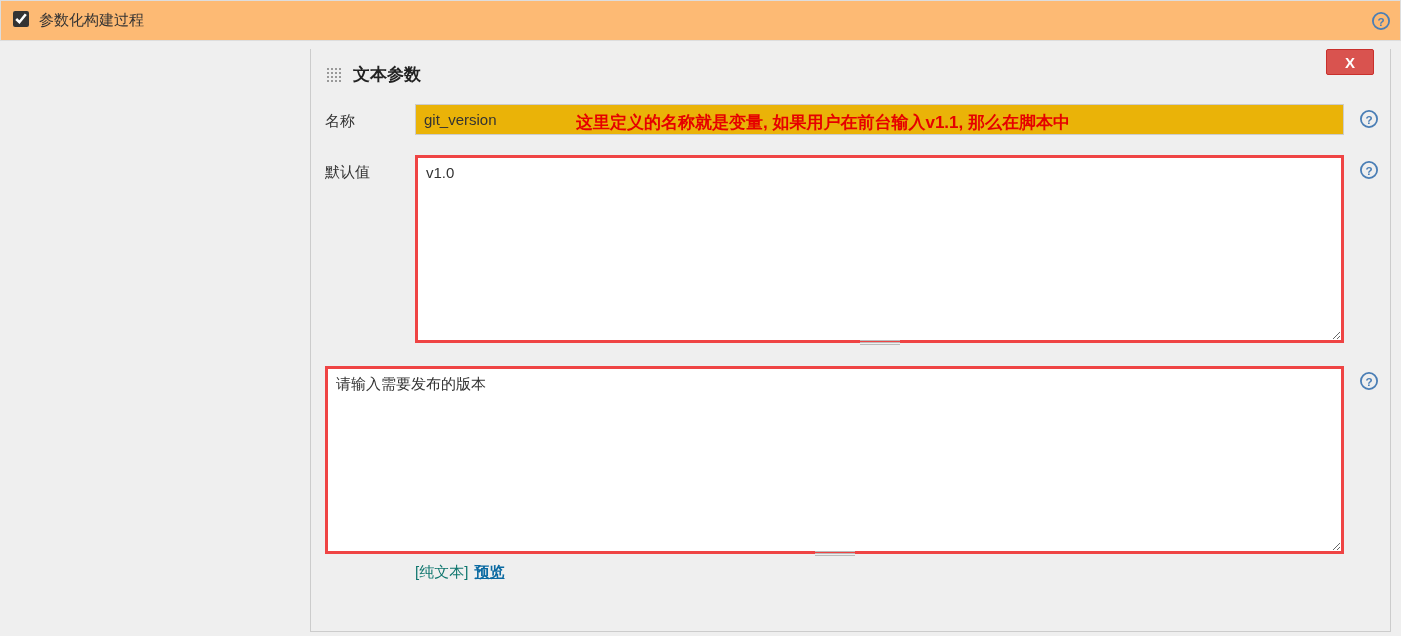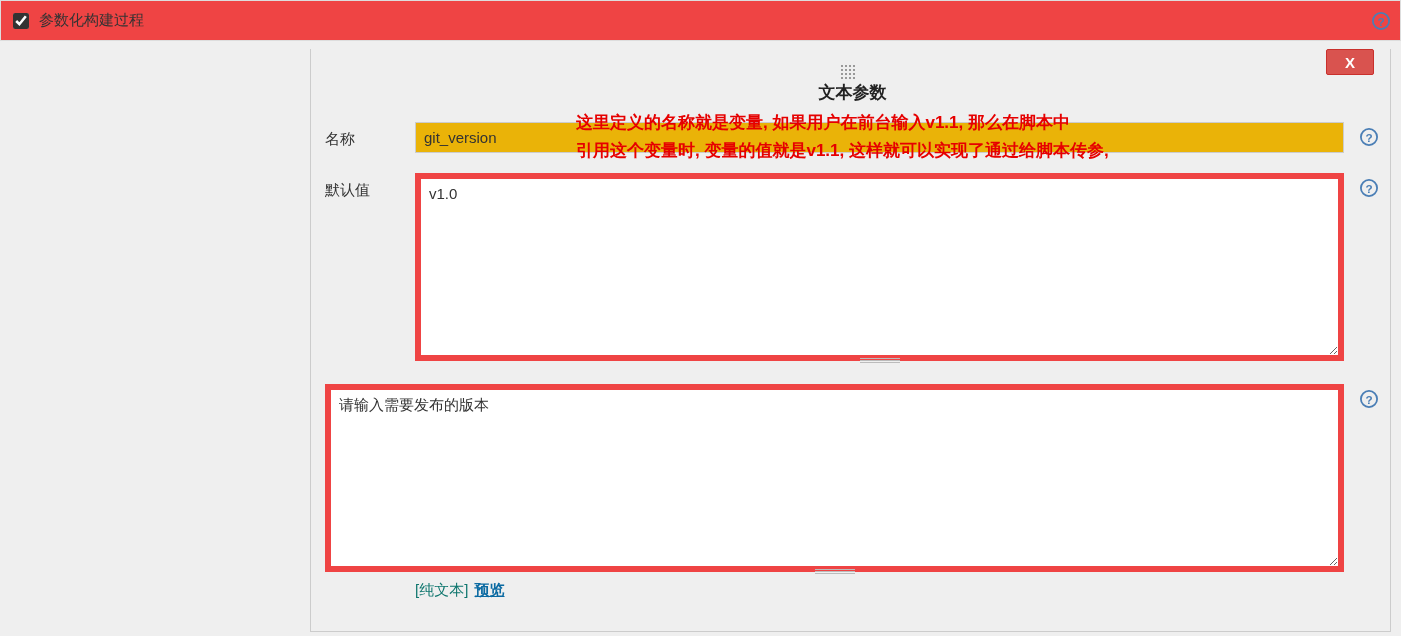--- a/index.html
+++ b/index.html
@@ -9,25 +9,25 @@
     }
     body {
       font-family: "Microsoft YaHei", Arial, sans-serif;
       background: #efefef;
       width: 1401px;
       height: 636px;
       overflow: hidden;
       font-size: 14px;
     }
     .top-section {
-      background: #ef4444;
+      background: #fdba74;
       border: 1px solid #ddd;
       padding: 10px 12px;
       display: flex;
-      align-items: center;
+      align-items: flex-start;
       position: relative;
     }
     .top-section input[type="checkbox"] {
       width: 16px;
       height: 16px;
       margin-right: 10px;
       accent-color: #333;
     }
     .top-section .label {
       font-size: 15px;
@@ -82,21 +82,20 @@
       cursor: pointer;
       border-radius: 2px;
       display: flex;
       align-items: center;
       justify-content: center;
     }
     .param-title-row {
       display: flex;
       align-items: center;
       margin-bottom: 18px;
-      flex-direction: column;
     }
     .drag-handle {
       width: 18px;
       height: 18px;
       margin-right: 10px;
       cursor: move;
       background-image:
         radial-gradient(circle, #999 1px, transparent 1px);
       background-size: 4px 4px;
       background-position: 1px 1px;
@@ -128,21 +127,21 @@
       padding: 6px 8px;
       border: 1px solid #ccc;
       font-size: 15px;
       font-family: inherit;
       background: #eab308;
       color: #333;
     }
     .form-field textarea {
       width: 100%;
       padding: 6px 8px;
-      border: 6px solid #ef4444;
+      border: 3px solid #ef4444;
       font-size: 15px;
       font-family: inherit;
       background: #fff;
       color: #333;
       resize: vertical;
     }
     .textarea-default {
       height: 188px;
     }
     .textarea-desc {
@@ -271,16 +270,15 @@
       </span>
     </div>
 
     <div class="footer-links">
       <span class="plain">[纯文本]</span>
       <span class="preview">预览</span>
     </div>
 
     <div class="annotation" style="top:60px; left:265px; width:750px;">
       <div>这里定义的名称就是变量, 如果用户在前台输入v1.1, 那么在脚本中</div>
-      <div>引用这个变量时, 变量的值就是v1.1, 这样就可以实现了通过给脚本传参,</div>
     </div>
   </div>
 </div>
 
 </body></html>

